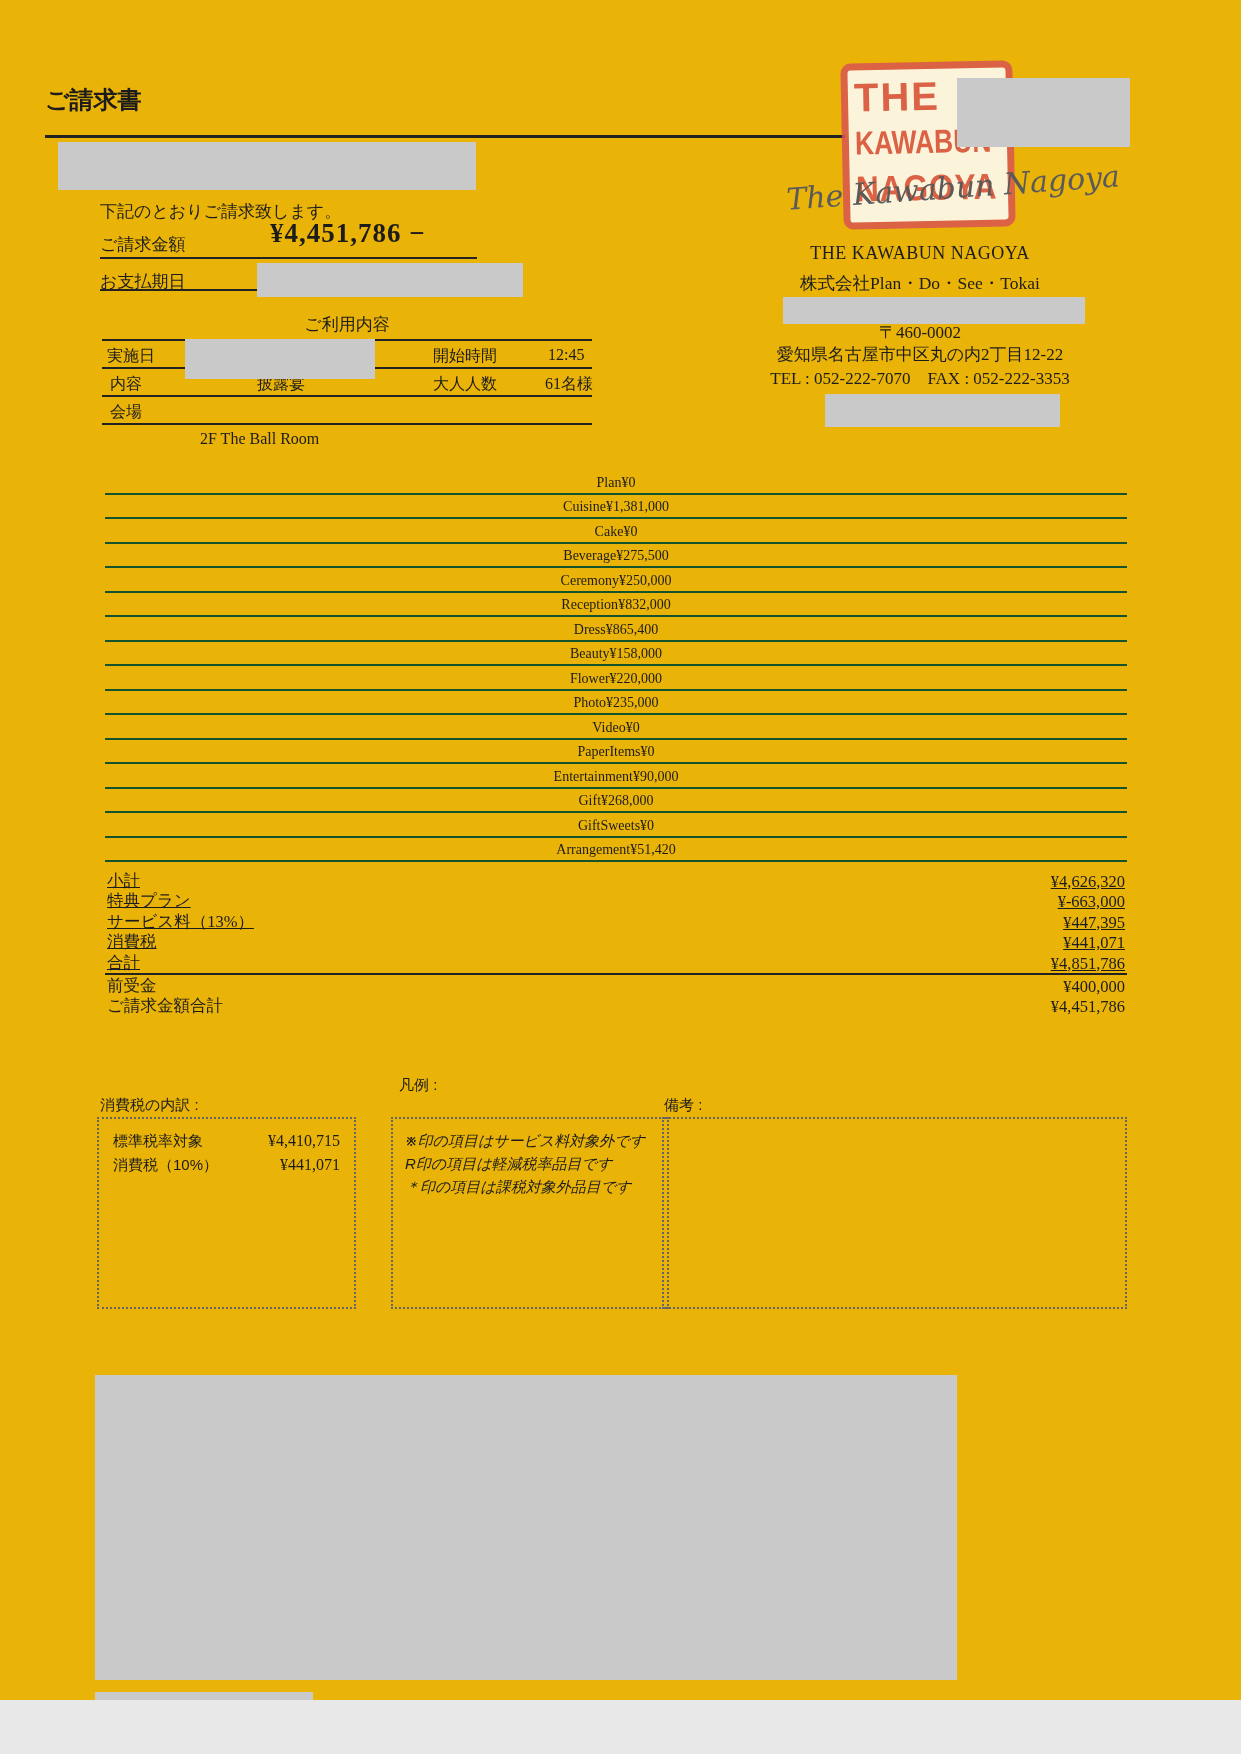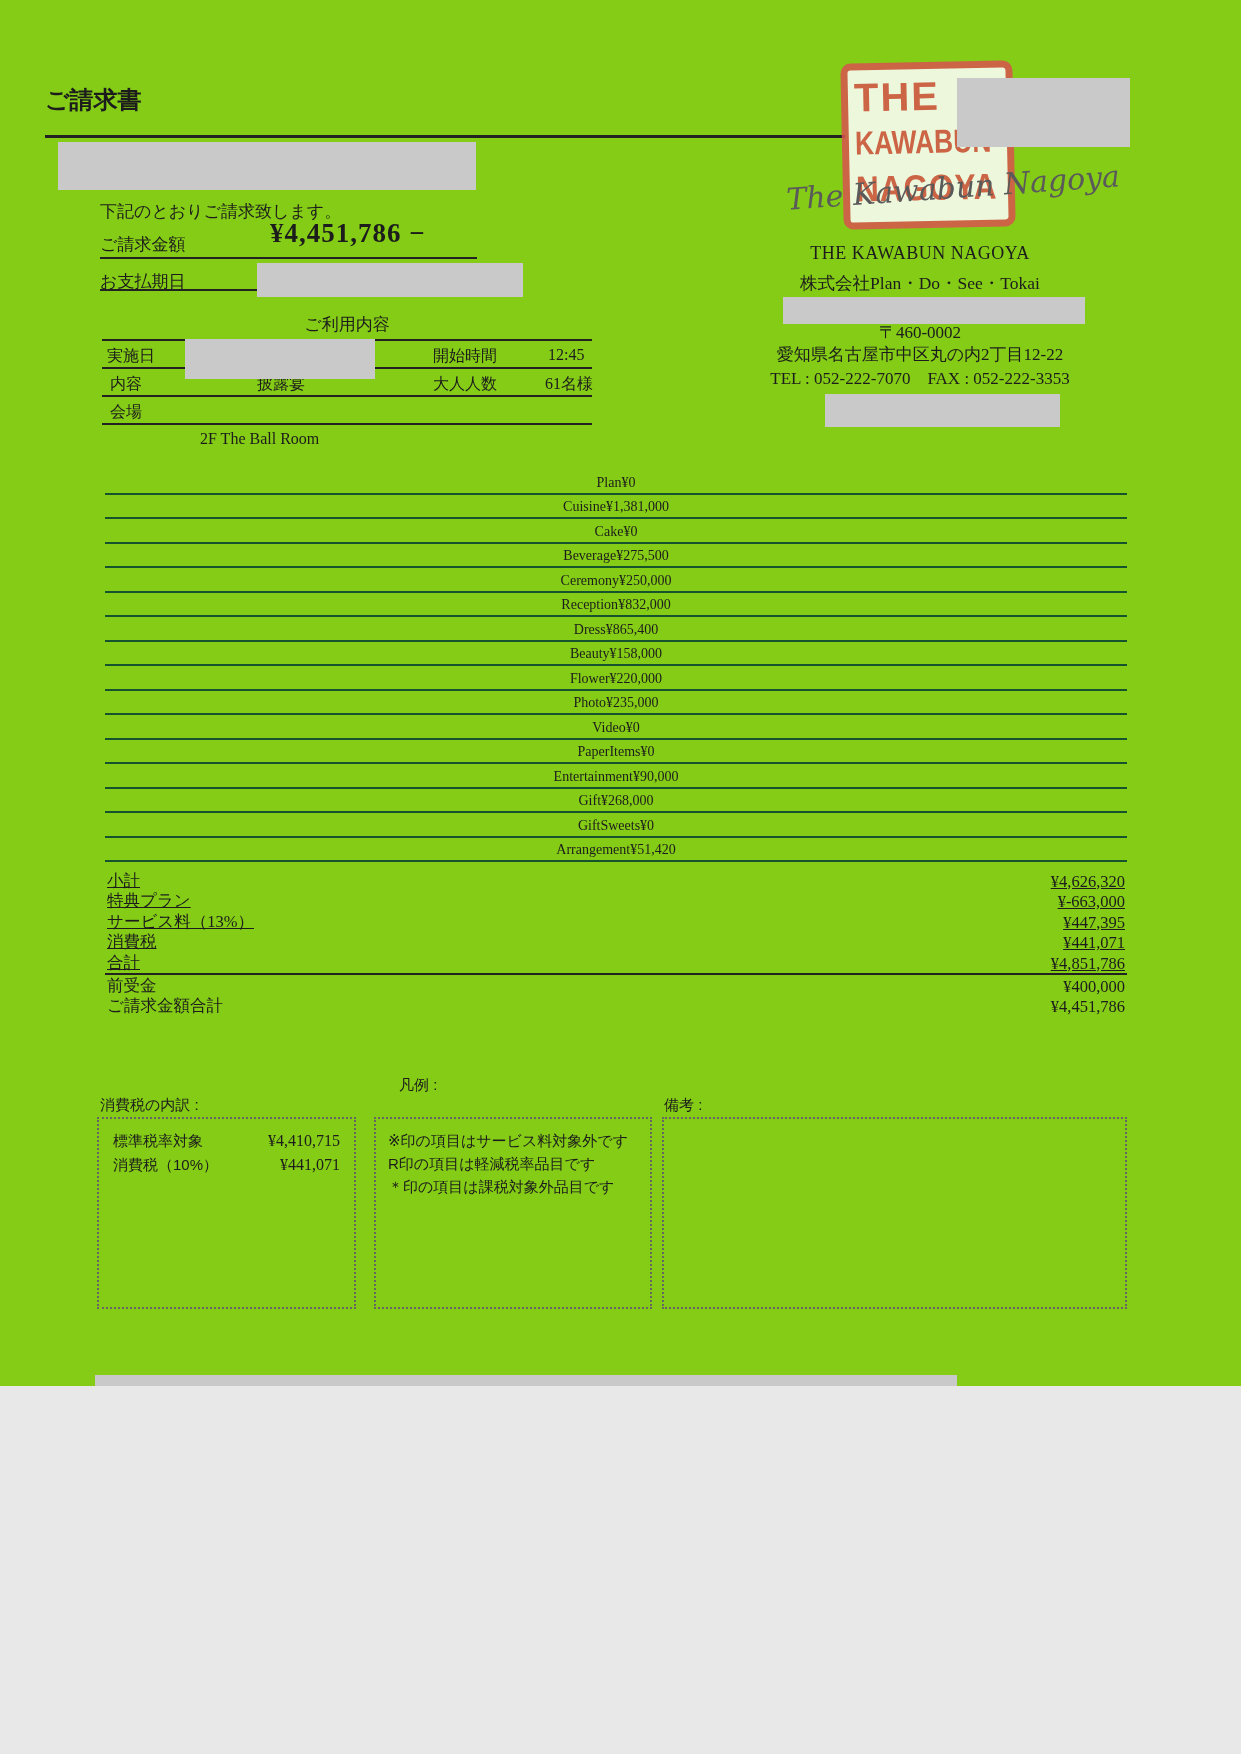--- a/index.html
+++ b/index.html
@@ -1,17 +1,17 @@
 <!DOCTYPE html>
 <html><head>
 <meta charset="utf-8">
 <style>
   html,body{margin:0;padding:0;background:#e8e8e8;}
   .page{
-    position:relative;width:1241px;height:1386px;background:#84cc16;
+    position:relative;width:1241px;height:1700px;background:#eab308;
     font-family:"Liberation Serif","DejaVu Serif",serif;color:#1c1c1c;
     margin:0 auto;overflow:hidden;
   }
   .abs{position:absolute;}
   .redact{position:absolute;background:#c9c9c9;z-index:6;}
   .rule{position:absolute;background:#222;z-index:1;}
   .doc-title{left:45px;top:84px;font-family:"Liberation Sans","DejaVu Sans",sans-serif;
     font-weight:bold;font-size:24px;z-index:2;}
   .txt{position:absolute;font-size:17px;white-space:nowrap;}
   .amount{left:270px;top:218px;font-size:27px;font-weight:600;letter-spacing:1px;}
@@ -207,21 +207,21 @@
         <span>標準税率対象</span>
         <span class="v">¥4,410,715</span>
       </div>
     <div class="taxrow">
         <span>消費税（10%）</span>
         <span class="v">¥441,071</span>
       </div>
   </div>
 
   <div class="box-head" style="left:371px;top:1076px;margin-left:28px;">凡例 :</div>
-  <div class="dotbox" style="left:374px;top:1117px;width:278px;height:192px;padding-top:10px;">
+  <div class="dotbox" style="left:391px;top:1117px;width:278px;height:192px;padding-top:10px;font-style:italic;">
     <div class="legend-line">※印の項目はサービス料対象外です</div>
     <div class="legend-line">R印の項目は軽減税率品目です</div>
     <div class="legend-line">＊印の項目は課税対象外品目です</div>
   </div>
 
   <div class="box-head" style="left:664px;top:1096px;">備考 :</div>
   <div class="dotbox" style="left:662px;top:1117px;width:465px;height:192px;"></div>
 
 </div>
 

